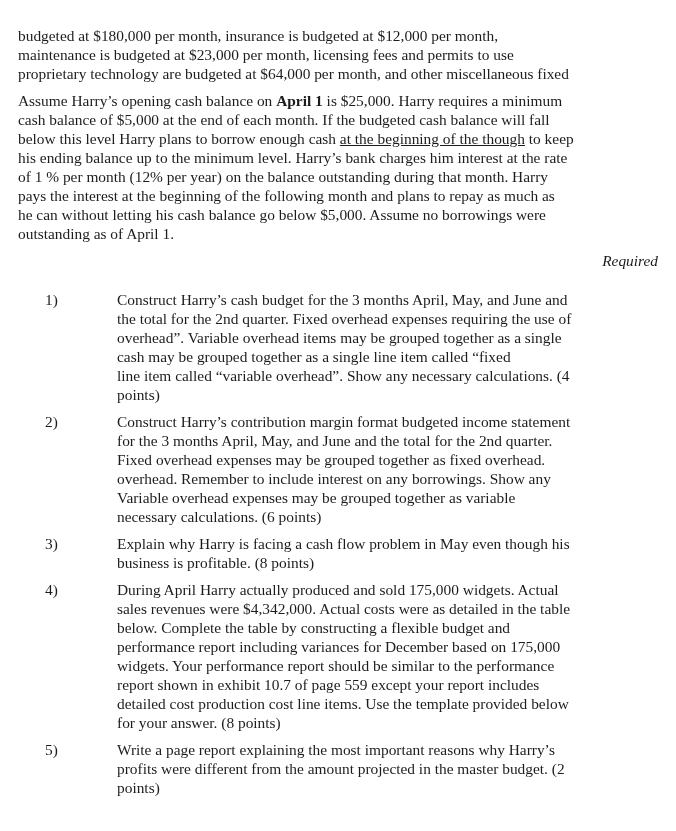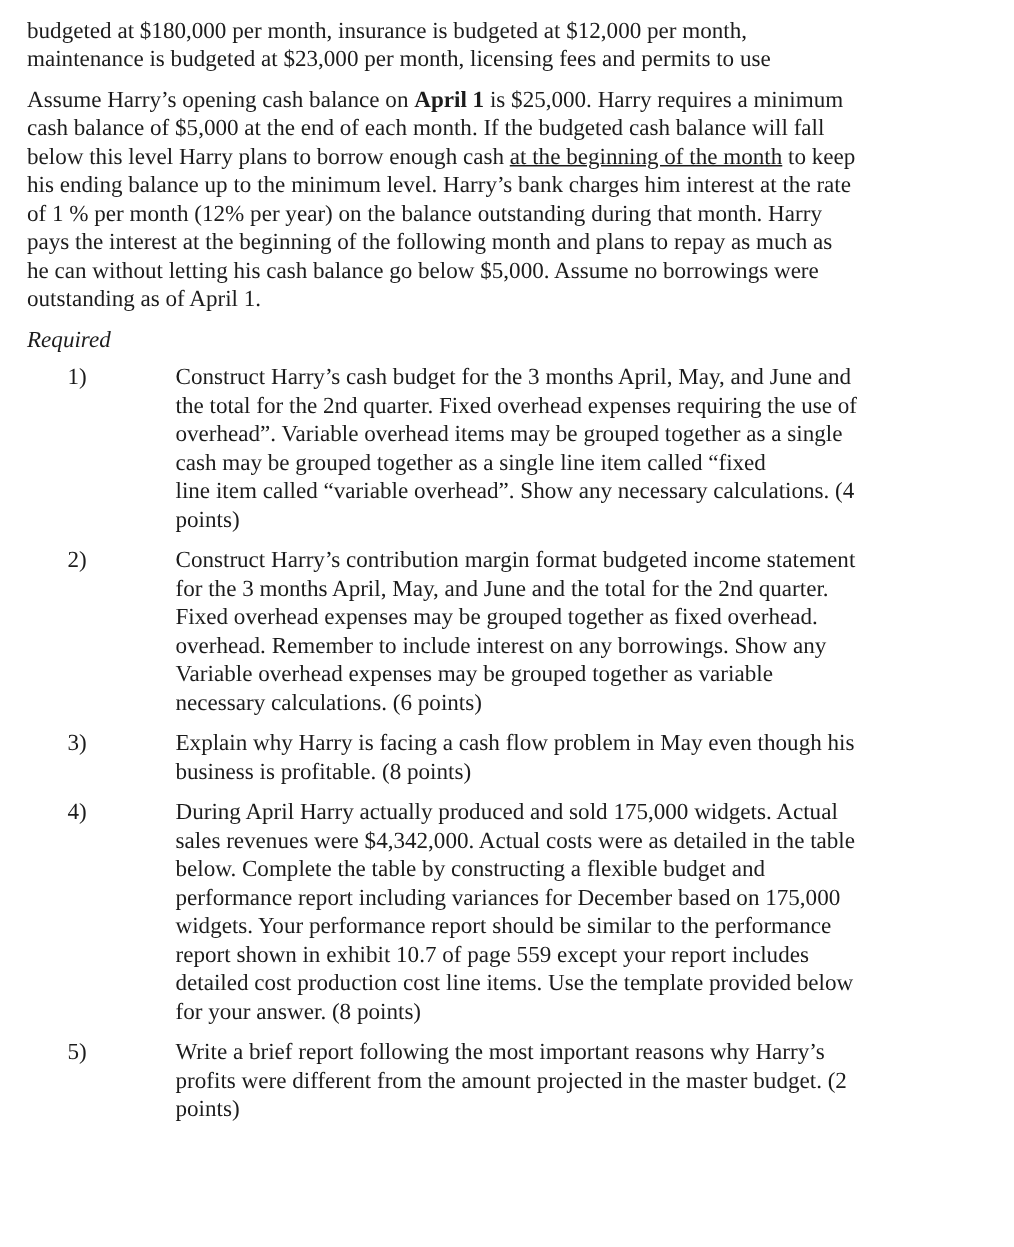--- a/index.html
+++ b/index.html
@@ -13,36 +13,37 @@
       overflow: hidden;
       position: relative;
       font-family: "Liberation Serif", "DejaVu Serif", serif;
       font-size: 15.4px;
       line-height: 19px;
       color: #1c1c1c;
     }
     .page {
       position: absolute;
       left: 18px;
-      top: 11px;
+      top: 26px;
       width: 640px;
     }
     .para {
       margin: 0 0 8px 0;
       white-space: normal;
     }
     .line {
       display: block;
       white-space: nowrap;
     }
     .bold { font-weight: bold; }
     .underline { text-decoration: underline; }
     .required-heading {
       font-style: italic;
-      margin: 0 0 6px 0;
+      margin: 0 0 20px 0;
+      text-align: right;
     }
     .req-list {
       margin: 0;
       padding: 0;
       list-style: none;
     }
     .req-item {
       display: flex;
       margin: 0 0 8px 0;
     }
@@ -58,26 +59,27 @@
     }
   </style>
 </head>
 <body>
 
 <div class="page">
 
   <p class="para">
     <span class="line">budgeted at $180,000 per month, insurance is budgeted at $12,000 per month,</span>
     <span class="line">maintenance is budgeted at $23,000 per month,  licensing fees and permits to use</span>
+    <span class="line">proprietary technology are budgeted at $64,000 per month, and other miscellaneous fixed</span>
   </p>
 
   <p class="para">
     <span class="line"><span>Assume Harry’s opening cash balance on </span><span class="bold">April 1</span><span> is $25,000.  Harry requires a minimum</span></span>
     <span class="line">cash balance of $5,000 at the end of each month.  If the budgeted cash balance will fall</span>
-    <span class="line"><span>below this level Harry plans to borrow enough cash </span><span class="underline">at the beginning of the month</span><span> to keep</span></span>
+    <span class="line"><span>below this level Harry plans to borrow enough cash </span><span class="underline">at the beginning of the though</span><span> to keep</span></span>
     <span class="line">his ending balance up to the minimum level. Harry’s bank charges him interest at the rate</span>
     <span class="line">of 1 % per month (12% per year) on the balance outstanding during that month. Harry</span>
     <span class="line">pays the interest at the beginning of the following month and plans to repay as much as</span>
     <span class="line">he can without letting his cash balance go below $5,000.  Assume no borrowings were</span>
     <span class="line">outstanding as of April 1.</span>
   </p>
 
   <p class="required-heading">Required</p>
 
   <ul class="req-list">
@@ -123,20 +125,20 @@
         <span class="line">widgets.  Your performance report should be similar to the performance</span>
         <span class="line">report shown in exhibit 10.7 of page 559 except your report includes</span>
         <span class="line">detailed cost production cost line items. Use the template provided below</span>
         <span class="line">for your answer.  (8 points)</span>
       </span>
     </li>
 
     <li class="req-item">
       <span class="req-num">5)</span>
       <span class="req-text">
-        <span class="line">Write a brief report following the most important reasons why Harry’s</span>
+        <span class="line">Write a page report explaining the most important reasons why Harry’s</span>
         <span class="line">profits were different from the amount projected in the master budget. (2</span>
         <span class="line">points)</span>
       </span>
     </li>
   </ul>
 
 </div>
 
 </body></html>

